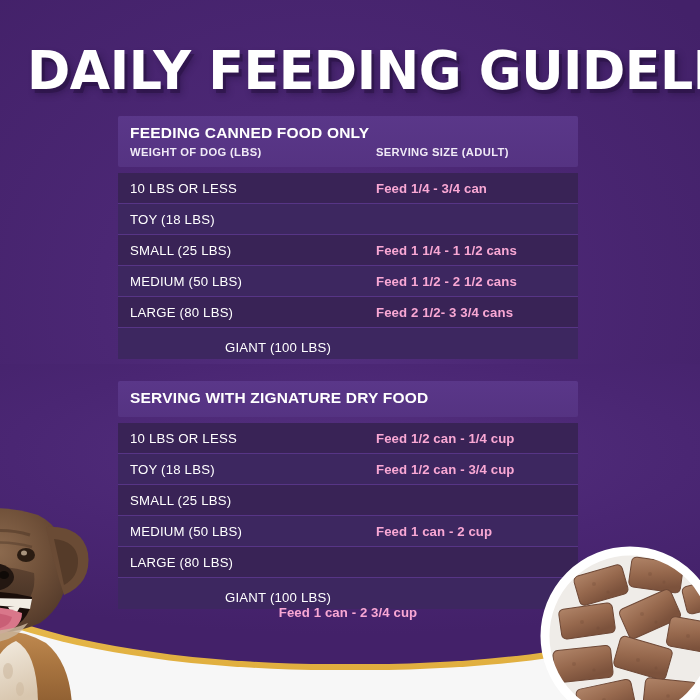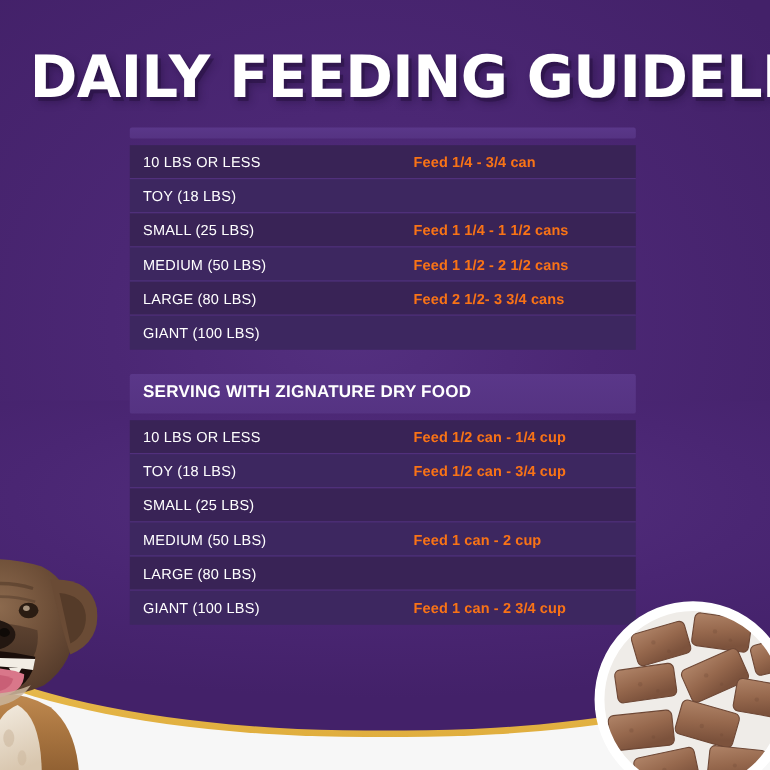--- a/index.html
+++ b/index.html
@@ -105,34 +105,34 @@
   .row {
     display:flex;
     align-items:center;
     height:31px;
     background:#392356;
     border-bottom:1px solid #573586;
     padding:12px 12px;
     justify-content:space-between;
   }
   .row:nth-child(even) { background:#3D2760; }
-  .row:last-child { border-bottom:none; }
+  .row:last-child { border-bottom:none;flex-direction:column; }
 
   .cell-weight {
     width:246px; flex:none;
     font-size:13.2px;
     font-weight:400;
     color:#FFFFFF;
     letter-spacing:0.2px;
   }
   .cell-serving {
     flex:1;
     font-size:13.2px;
     font-weight:700;
-    color:#f97316;
+    color:#f9a8d4;
     letter-spacing:0.1px;
   }
 
   
   .dog {
     position:absolute;
     left:-58px; bottom:-6px;
     width:210px; height:215px;
     z-index:7;
   }
@@ -151,20 +151,25 @@
   <div class="bottom-white"></div>
   <div class="gold-arc"></div>
   <div class="purple-arc"></div>
 
   <div class="title">DAILY FEEDING GUIDELINES</div>
 
   <div class="table-wrap">
 
     <div class="section">
       <div class="sec-head">
+        <div class="sec-title">FEEDING CANNED FOOD ONLY</div>
+        <div class="col-head-row">
+          <div class="col-head c1">WEIGHT OF DOG (LBS)</div>
+          <div class="col-head c2">SERVING SIZE (ADULT)</div>
+        </div>
       </div>
       <div class="rows">
         <div class="row">
           <div class="cell-weight">10 LBS OR LESS</div>
           <div class="cell-serving">Feed 1/4 - 3/4 can</div>
         </div>
         <div class="row">
           <div class="cell-weight">TOY (18 LBS)</div>
         </div>
         <div class="row">

